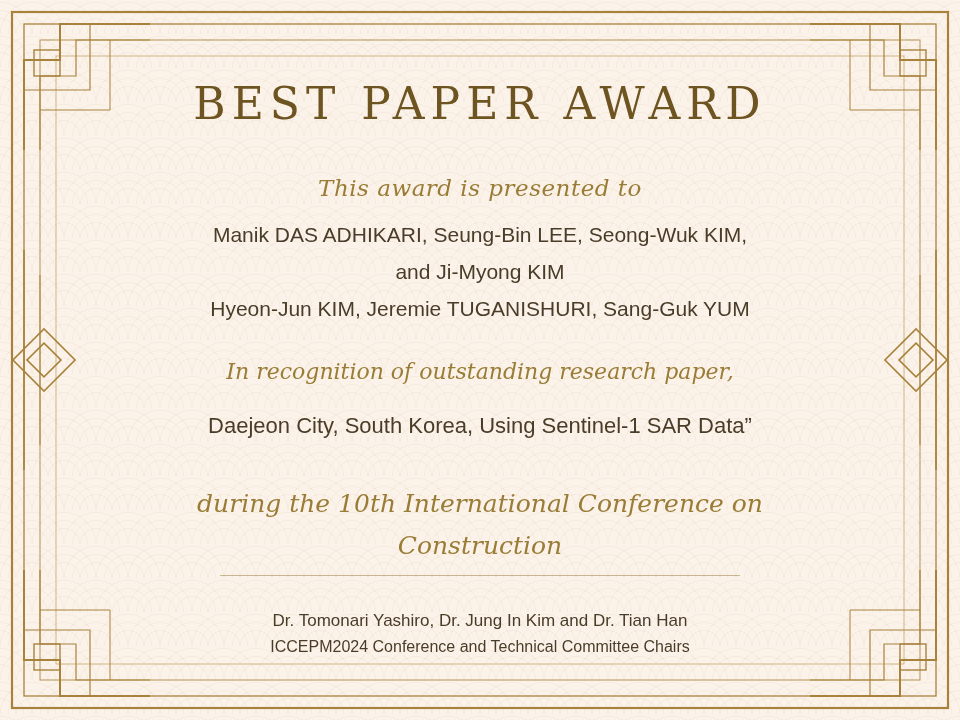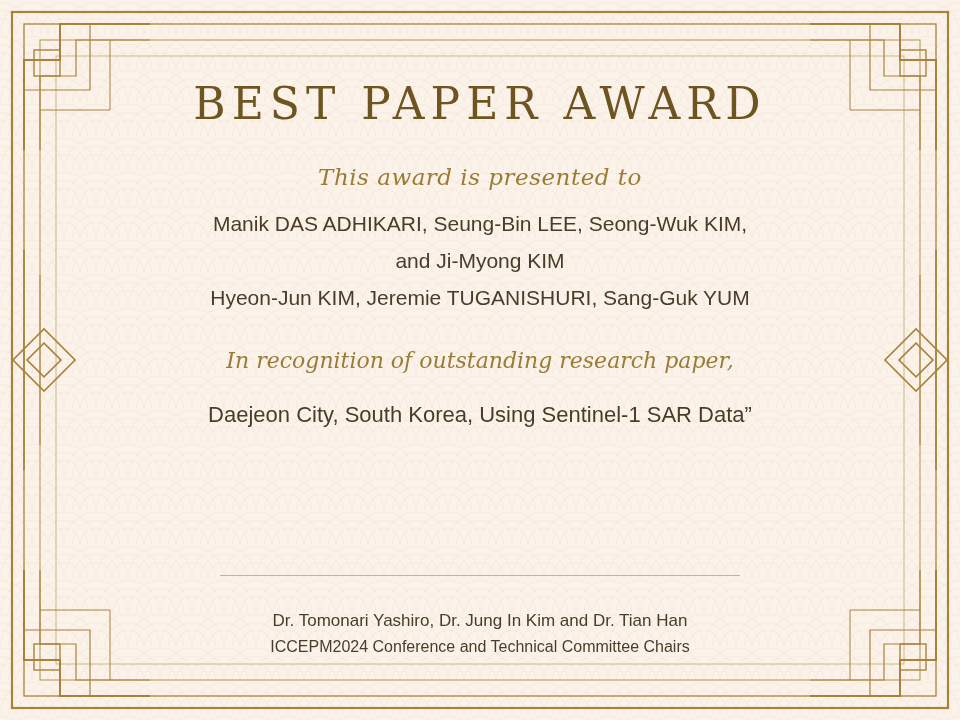--- a/index.html
+++ b/index.html
@@ -67,21 +67,21 @@
     text-transform: uppercase;
   }
 
   .script {
     font-family: "DejaVu Serif", serif;
     font-style: italic;
     color: #9a7c36;
   }
 
   .presented {
-    margin-top: 35px;
+    margin-top: 46px;
     font-size: 23px;
     letter-spacing: 0.5px;
   }
 
   .recipients {
     margin-top: 14px;
     font-family: "Liberation Sans", sans-serif;
     font-size: 21px;
     line-height: 34px;
     color: #4a3c28;
@@ -204,20 +204,21 @@
       <div>Hyeon-Jun KIM, Jeremie TUGANISHURI, Sang-Guk YUM</div>
     </div>
 
     <div class="script recognition">In recognition of outstanding research paper,</div>
 
     <div class="paper-title">
       <div>Daejeon City, South Korea, Using Sentinel-1 SAR Data”</div>
     </div>
 
     <div class="script conference">
+      <div>during the 10th International Conference on Construction</div>
     </div>
   </div>
 
   <div class="signature-block">
     <div class="sig-line"></div>
     <div class="sig-names">Dr. Tomonari Yashiro, Dr. Jung In Kim and Dr. Tian Han</div>
     <div class="sig-role">ICCEPM2024 Conference and Technical Committee Chairs</div>
   </div>
 
 </div>

